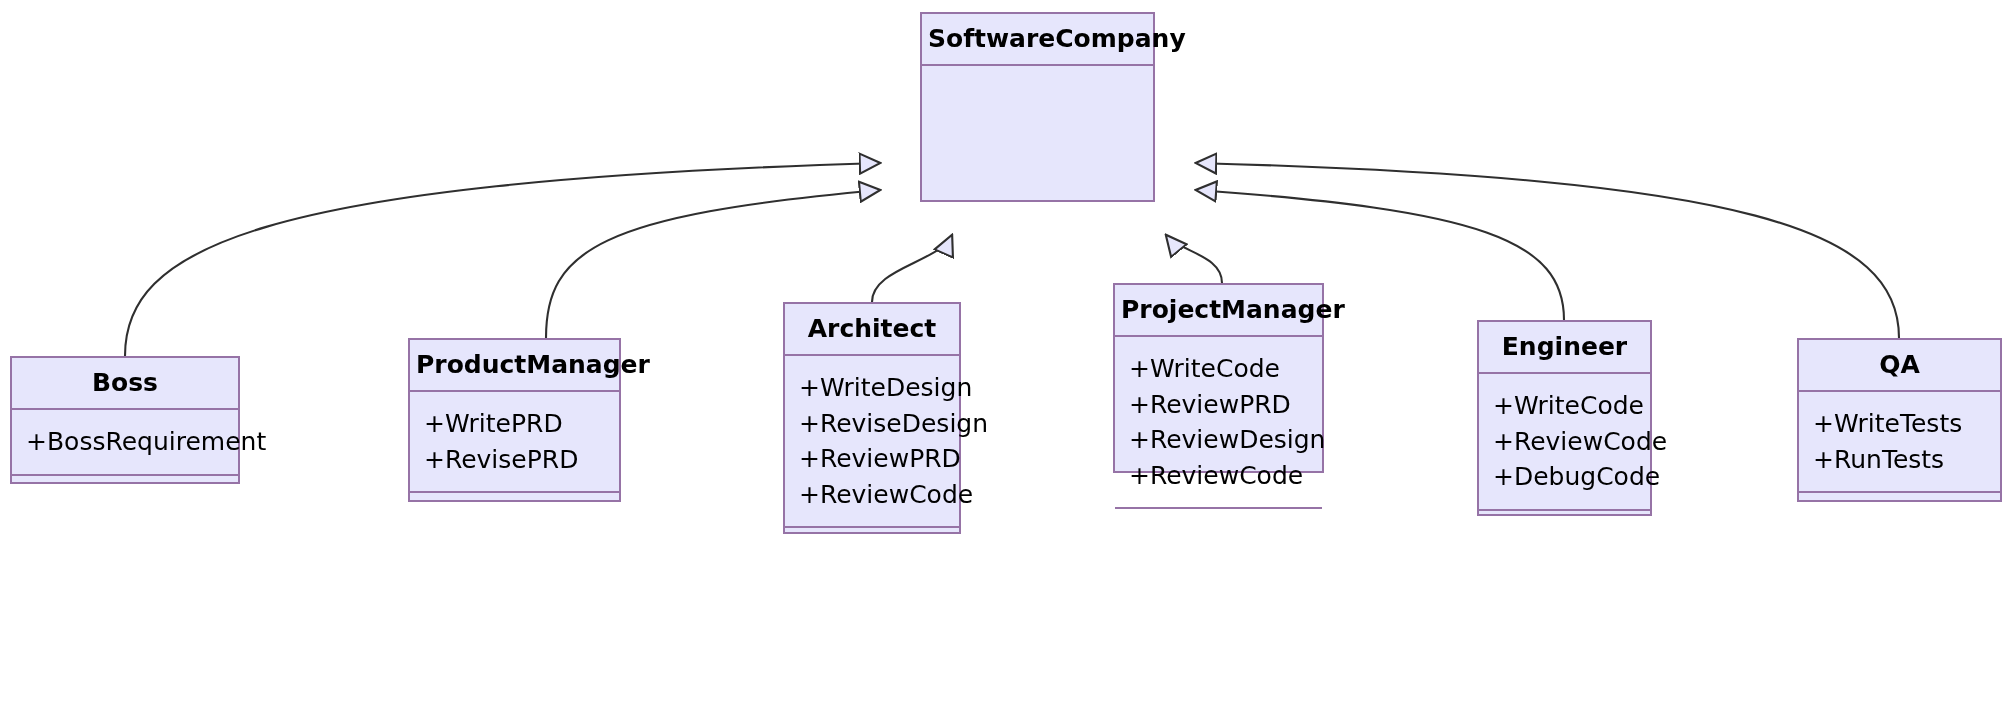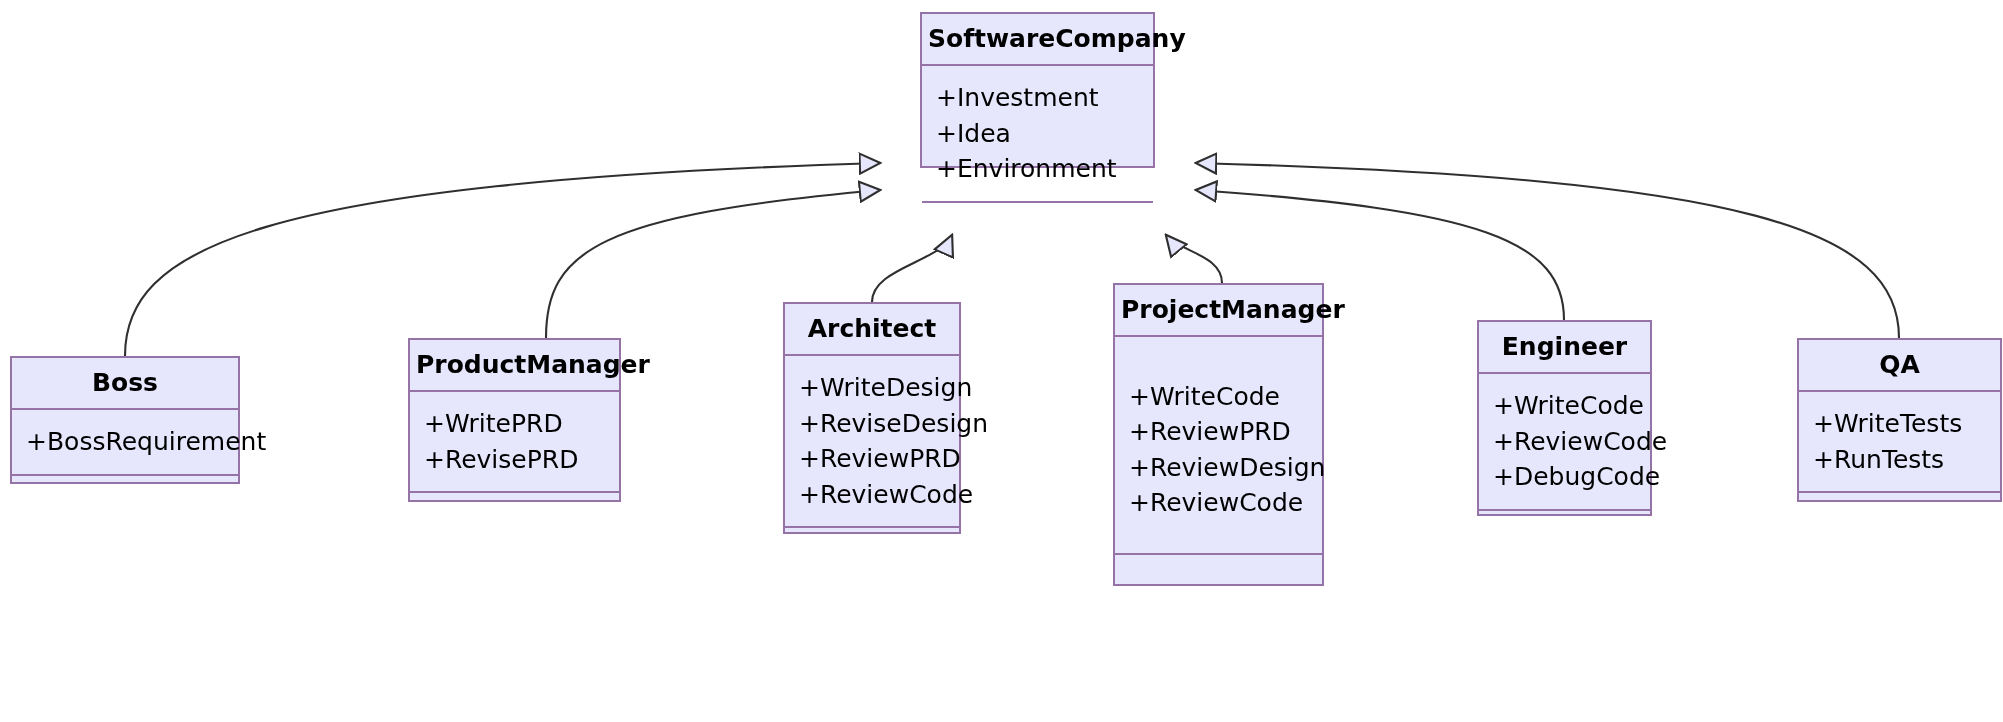--- a/index.html
+++ b/index.html
@@ -83,27 +83,22 @@
     <path d="M 872 302 C 872 268 940 262 952 235" fill="none" stroke="#2f2f2f" stroke-width="2.1" marker-end="url(#tri)"></path>
 
     <path d="M 1222 283 C 1222 255 1180 252 1166 235" fill="none" stroke="#2f2f2f" stroke-width="2.1" marker-end="url(#tri)"></path>
 
     <path d="M 1564 320 C 1564 240 1480 210 1196 190" fill="none" stroke="#2f2f2f" stroke-width="2.1" marker-end="url(#tri)"></path>
 
     <path d="M 1899 338 C 1899 230 1750 178 1196 163" fill="none" stroke="#2f2f2f" stroke-width="2.1" marker-end="url(#tri)"></path>
   </svg>
 
   <div id="classes">
-      <div class="uml-class" style="left: 920px; top: 12px; width: 235px; height: 156px;">
+      <div class="uml-class" style="left: 920px; top: 12px; width: 235px; height: 190px;">
         <div class="uml-title">SoftwareCompany</div>
-        <div class="uml-members">
-          <div class="uml-member">+Investment</div>
-          <div class="uml-member">+Idea</div>
-          <div class="uml-member">+Environment</div>
-        </div>
         <div class="uml-methods"></div>
       </div>
       <div class="uml-class" style="left: 10px; top: 356px; width: 230px; height: 128px;">
         <div class="uml-title">Boss</div>
         <div class="uml-members">
           <div class="uml-member">+BossRequirement</div>
         </div>
         <div class="uml-methods"></div>
       </div>
       <div class="uml-class" style="left: 408px; top: 338px; width: 213px; height: 164px;">
@@ -117,21 +112,21 @@
       <div class="uml-class" style="left: 783px; top: 302px; width: 178px; height: 232px;">
         <div class="uml-title">Architect</div>
         <div class="uml-members">
           <div class="uml-member">+WriteDesign</div>
           <div class="uml-member">+ReviseDesign</div>
           <div class="uml-member">+ReviewPRD</div>
           <div class="uml-member">+ReviewCode</div>
         </div>
         <div class="uml-methods"></div>
       </div>
-      <div class="uml-class" style="left: 1113px; top: 283px; width: 211px; height: 303px; gap: 9px;">
+      <div class="uml-class" style="left: 1113px; top: 283px; width: 211px; height: 190px;">
         <div class="uml-title">ProjectManager</div>
         <div class="uml-members">
           <div class="uml-member">+WriteCode</div>
           <div class="uml-member">+ReviewPRD</div>
           <div class="uml-member">+ReviewDesign</div>
           <div class="uml-member">+ReviewCode</div>
         </div>
         <div class="uml-methods"></div>
       </div>
       <div class="uml-class" style="left: 1477px; top: 320px; width: 175px; height: 196px;">

